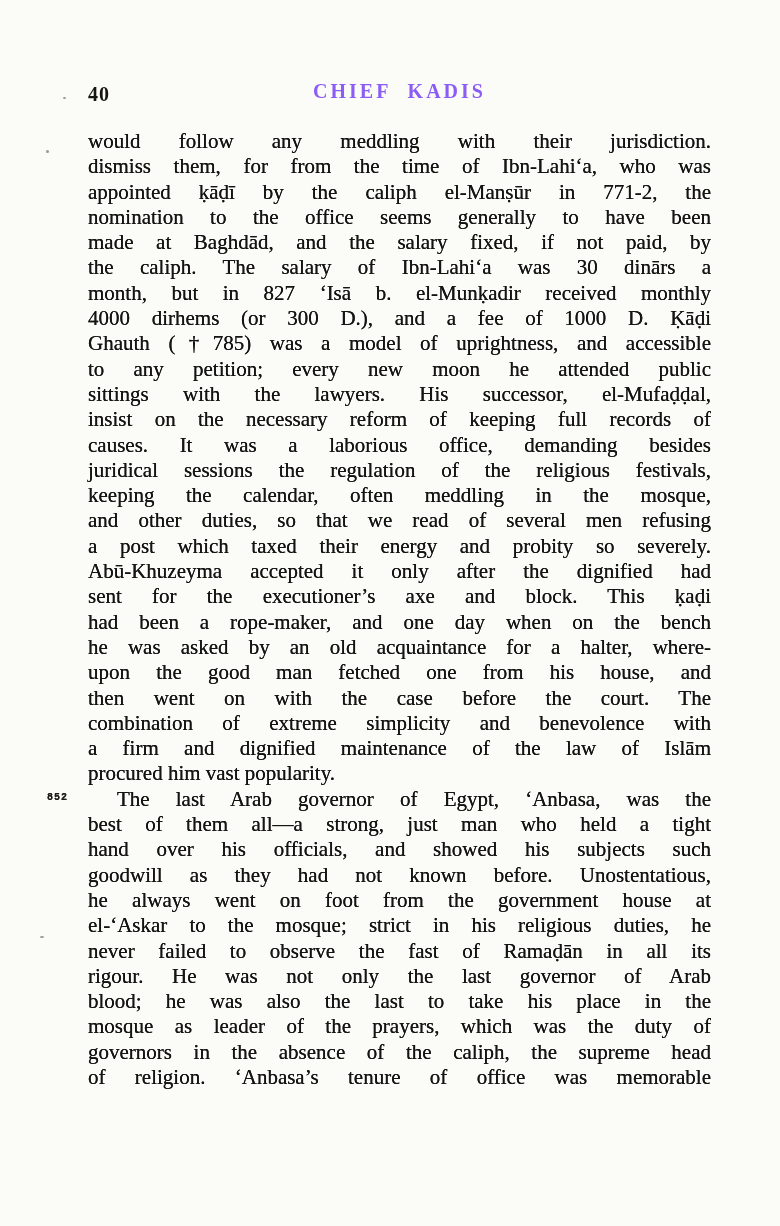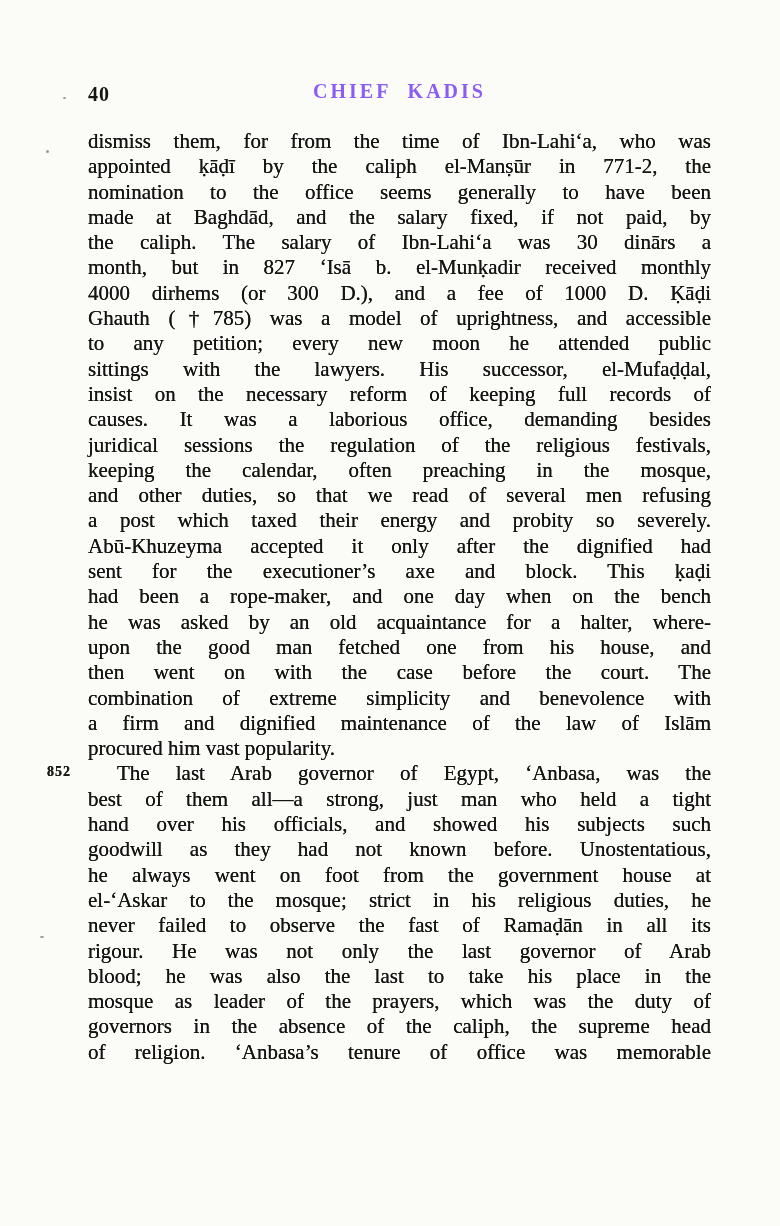--- a/index.html
+++ b/index.html
@@ -67,26 +67,27 @@
   .line.indent {
     padding-left: 29px;
   }
   .line.para-end {
     text-align-last: left;
   }
   .margin-note {
     position: absolute;
     left: -41px;
     top: 4px;
-    font-size: 14px;
+    font-size: 10px;
     font-weight: bold;
     line-height: 14px;
     letter-spacing: 1px;
     color: #1b1a17;
     text-align: center;
+    font-family: Liberation Mono, monospace;
   }
   .speck {
     position: absolute;
     background: #9a9890;
     border-radius: 50%;
   }
   .speck.s1 { left: 46px; top: 150px; width: 3px; height: 3px; }
   .speck.s2 { left: 40px; top: 936px; width: 4px; height: 2px; }
   .speck.s3 { left: 63px; top: 97px;  width: 3px; height: 2px; }
 </style>
@@ -94,34 +95,35 @@
 <body>
 
 <div class="page">
 
   <div class="running-header">
     <span class="page-number">40</span>
     <span class="running-title">CHIEF KADIS</span>
   </div>
 
   <div class="text-block">
+      <div class="line">would follow any meddling with their jurisdiction.</div>
       <div class="line">dismiss them, for from the time of Ibn-Lahi‘a, who was</div>
       <div class="line">appointed ḳāḍī by the caliph el-Manṣūr in 771-2, the</div>
       <div class="line">nomination to the office seems generally to have been</div>
       <div class="line">made at Baghdād, and the salary fixed, if not paid, by</div>
       <div class="line">the caliph.  The salary of Ibn-Lahi‘a was 30 dinārs a</div>
       <div class="line">month, but in 827 ‘Isā b. el-Munḳadir received monthly</div>
       <div class="line">4000 dirhems (or 300 D.), and a fee of 1000 D.  Ḳāḍi</div>
       <div class="line">Ghauth (†785) was a model of uprightness, and accessible</div>
       <div class="line">to any petition; every new moon he attended public</div>
       <div class="line">sittings with the lawyers.  His successor, el-Mufaḍḍal,</div>
       <div class="line">insist on the necessary reform of keeping full records of</div>
       <div class="line">causes.  It was a laborious office, demanding besides</div>
       <div class="line">juridical sessions the regulation of the religious festivals,</div>
-      <div class="line">keeping the calendar, often preaching in the mosque,</div>
+      <div class="line">keeping the calendar, often meddling in the mosque,</div>
       <div class="line">and other duties, so that we read of several men refusing</div>
       <div class="line">a post which taxed their energy and probity so severely.</div>
       <div class="line">Abū-Khuzeyma accepted it only after the dignified had</div>
       <div class="line">sent for the executioner’s axe and block.  This ḳaḍi</div>
       <div class="line">had been a rope-maker, and one day when on the bench</div>
       <div class="line">he was asked by an old acquaintance for a halter, where-</div>
       <div class="line">upon the good man fetched one from his house, and</div>
       <div class="line">then went on with the case before the court.  The</div>
       <div class="line">combination of extreme simplicity and benevolence with</div>
       <div class="line">a firm and dignified maintenance of the law of Islām</div>

